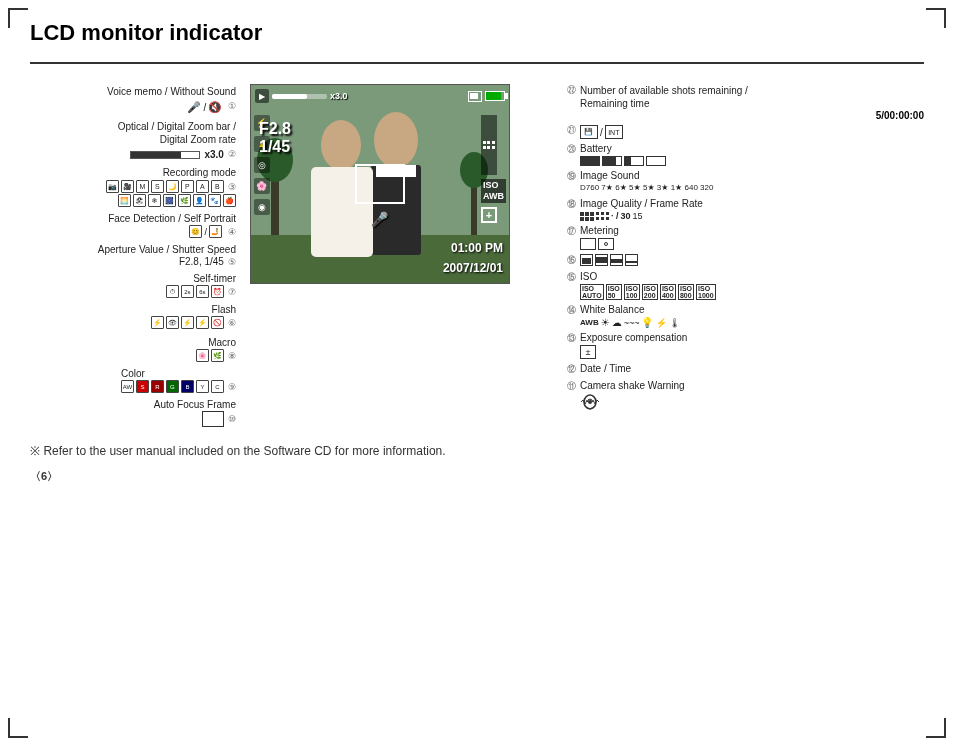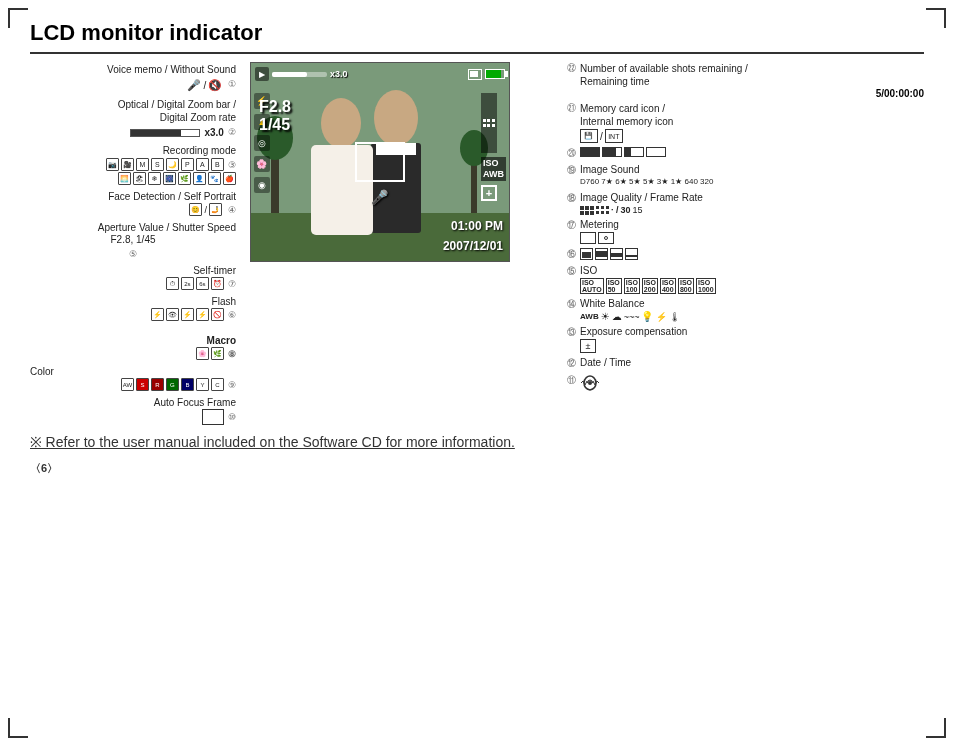--- a/index.html
+++ b/index.html
@@ -28,22 +28,22 @@
     }
     .corner-tl { top: 8px; left: 8px; border-top: 2px solid #333; border-left: 2px solid #333; }
     .corner-tr { top: 8px; right: 8px; border-top: 2px solid #333; border-right: 2px solid #333; }
     .corner-bl { bottom: 8px; left: 8px; border-bottom: 2px solid #333; border-left: 2px solid #333; }
     .corner-br { bottom: 8px; right: 8px; border-bottom: 2px solid #333; border-right: 2px solid #333; }
 
     .page-title {
       font-size: 22px;
       font-weight: bold;
       border-bottom: 2px solid #333;
-      padding-bottom: 6px;
-      margin-bottom: 8px;
+      padding-bottom: 16px;
+      margin-bottom: 20px;
       display: inline-block;
       width: 100%;
     }
 
     .camera-screen {
       width: 260px;
       height: 200px;
       background: #2a3a2a;
       position: relative;
       overflow: hidden;
@@ -108,24 +108,23 @@
       background: rgba(0,0,0,0.4);
       color: #fff;
       display: flex;
       align-items: center;
       justify-content: center;
       font-size: 9px;
       border-radius: 2px;
     }
 
     .bottom-note {
-      margin-top: 6px;
-      font-size: 14px;
+      margin-top: 14px;
+      font-size: 12px;
       color: #333;
-      text-decoration: underline;
     }
 
     .page-number {
       margin-top: 10px;
       font-size: 11px;
       color: #333;
       font-weight: bold;
     }
 
     .full-layout {
@@ -313,21 +312,21 @@
             <span style="font-size:9px;">/</span>
             <span class="si">🤳</span>
             <span style="font-size:9px; color:#666; margin-left:4px;">④</span>
           </div>
         </div>
       </div>
 
       <div class="cl-item" style="margin-top:4px;">
         <div style="flex:1; text-align:right; font-size:10px; padding-right:6px;">
           <span>Aperture Value / Shutter Speed</span>
-          <div style="display:flex; justify-content:flex-end; align-items:center; gap:4px; margin-top:1px;flex-direction:column;">
+          <div style="display:flex; justify-content:flex-end; align-items:center; gap:4px; margin-top:1px;">
             <span style="font-size:10px;">F2.8, 1/45</span>
             <span style="font-size:9px; color:#666;">⑤</span>
           </div>
         </div>
       </div>
 
       <div class="cl-item" style="margin-top:4px;">
         <div style="flex:1; text-align:right; font-size:10px; padding-right:6px;">
           <span>Self-timer</span>
           <div class="icon-row" style="justify-content:flex-end; gap:2px; margin-top:1px;">
@@ -347,33 +346,33 @@
             <span class="si">⚡</span>
             <span class="si">👁</span>
             <span class="si">⚡</span>
             <span class="si">⚡</span>
             <span class="si">🚫</span>
             <span style="font-size:9px; color:#666; margin-left:2px;">⑥</span>
           </div>
         </div>
       </div>
 
-      <div class="cl-item" style="margin-top:12px;font-weight:bold;">
+      <div class="cl-item" style="margin-top:6px;">
         <div style="flex:1; text-align:right; font-size:10px; padding-right:6px;">
           <span>Macro</span>
           <div class="icon-row" style="justify-content:flex-end; gap:2px; margin-top:1px;">
             <span class="si">🌸</span>
             <span class="si">🌿</span>
             <span style="font-size:9px; color:#666; margin-left:2px;">⑧</span>
           </div>
         </div>
       </div>
 
       <div class="cl-item" style="margin-top:4px;">
-        <div style="flex:1; text-align:left; font-size:10px; padding-right:6px;">
+        <div style="flex:1; text-align:center; font-size:10px; padding-right:6px;">
           <span>Color</span>
           <div class="icon-row" style="justify-content:flex-end; gap:2px; margin-top:1px;">
             <span class="si" style="font-size:6px;">AW</span>
             <span class="si" style="background:#c00; color:#fff; font-size:6px;">S</span>
             <span class="si" style="background:#900; color:#fff; font-size:6px;">R</span>
             <span class="si" style="background:#060; color:#fff; font-size:6px;">G</span>
             <span class="si" style="background:#006; color:#fff; font-size:6px;">B</span>
             <span class="si" style="font-size:6px;">Y</span>
             <span class="si" style="font-size:6px;">C</span>
             <span style="font-size:9px; color:#666; margin-left:2px;">⑨</span>
@@ -489,32 +488,32 @@
           <span class="ri-num">㉒</span>
           <div class="ri-body">
             <div class="ri-title">Number of available shots remaining /<br>Remaining time</div>
             <div class="ri-value">5/00:00:00</div>
           </div>
         </div>
 
         <div class="ri-item">
           <span class="ri-num">㉑</span>
           <div class="ri-body">
-            <div class="ri-title">Memory card icon /<br>Internal memory icon</div>
             <div class="ri-icons">
               <div style="width:18px;height:14px;border:1.5px solid #333;font-size:7px;display:flex;align-items:center;justify-content:center;">💾</div>
               <span style="font-size:10px;">/</span>
               <div style="width:18px;height:14px;border:1.5px solid #333;font-size:7px;display:flex;align-items:center;justify-content:center;">INT</div>
             </div>
           </div>
         </div>
 
         <div class="ri-item">
           <span class="ri-num">⑳</span>
           <div class="ri-body">
+            <div class="ri-title">Battery</div>
             <div class="ri-icons">
               <div style="width:20px;height:10px;border:1.5px solid #333;background:#333;"></div>
               <div style="width:20px;height:10px;border:1.5px solid #333;position:relative;">
                 <div style="width:13px;height:100%;background:#333;"></div>
               </div>
               <div style="width:20px;height:10px;border:1.5px solid #333;position:relative;">
                 <div style="width:6px;height:100%;background:#333;"></div>
               </div>
               <div style="width:20px;height:10px;border:1.5px solid #333;"></div>
             </div>
@@ -639,20 +638,21 @@
           <span class="ri-num">⑫</span>
           <div class="ri-body">
             <div class="ri-title">Date / Time</div>
             <div class="ri-value"></div>
           </div>
         </div>
 
         <div class="ri-item">
           <span class="ri-num">⑪</span>
           <div class="ri-body">
+            <div class="ri-title">Camera shake Warning</div>
             <div class="ri-icons">
               <svg width="20" height="18" viewBox="0 0 20 18">
                 <path d="M10,2 C12,2 16,4 16,9 C16,12 14,15 10,16 C6,15 4,12 4,9 C4,4 8,2 10,2 Z" fill="none" stroke="#333" stroke-width="1.5"></path>
                 <path d="M7,9 C8,7 9,6 10,6 M13,9 C12,7 11,6 10,6" fill="none" stroke="#333" stroke-width="1.2"></path>
                 <circle cx="10" cy="9" r="2" fill="#333"></circle>
 
                 <path d="M1,9 L3,7 L5,11 L7,7" fill="none" stroke="#333" stroke-width="1"></path>
                 <path d="M19,9 L17,7 L15,11 L13,7" fill="none" stroke="#333" stroke-width="1"></path>
               </svg>
             </div>

